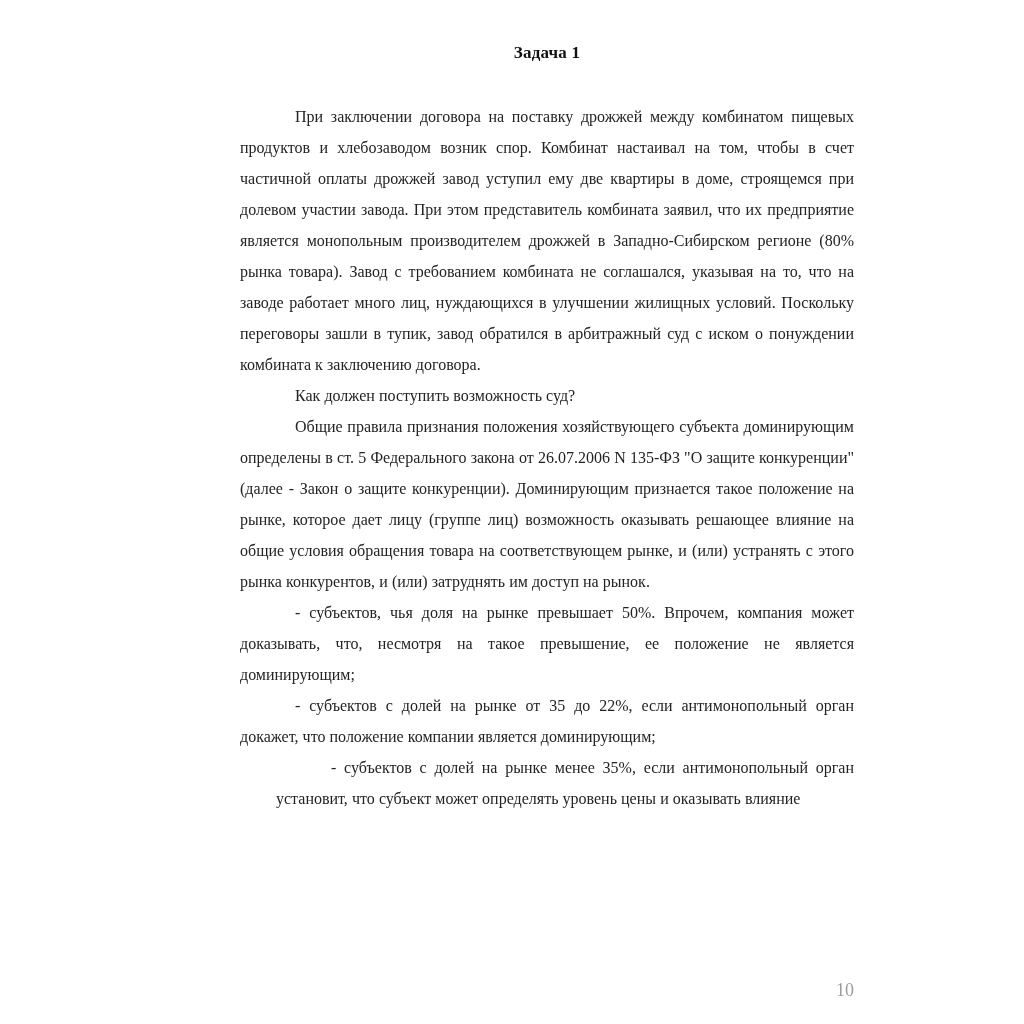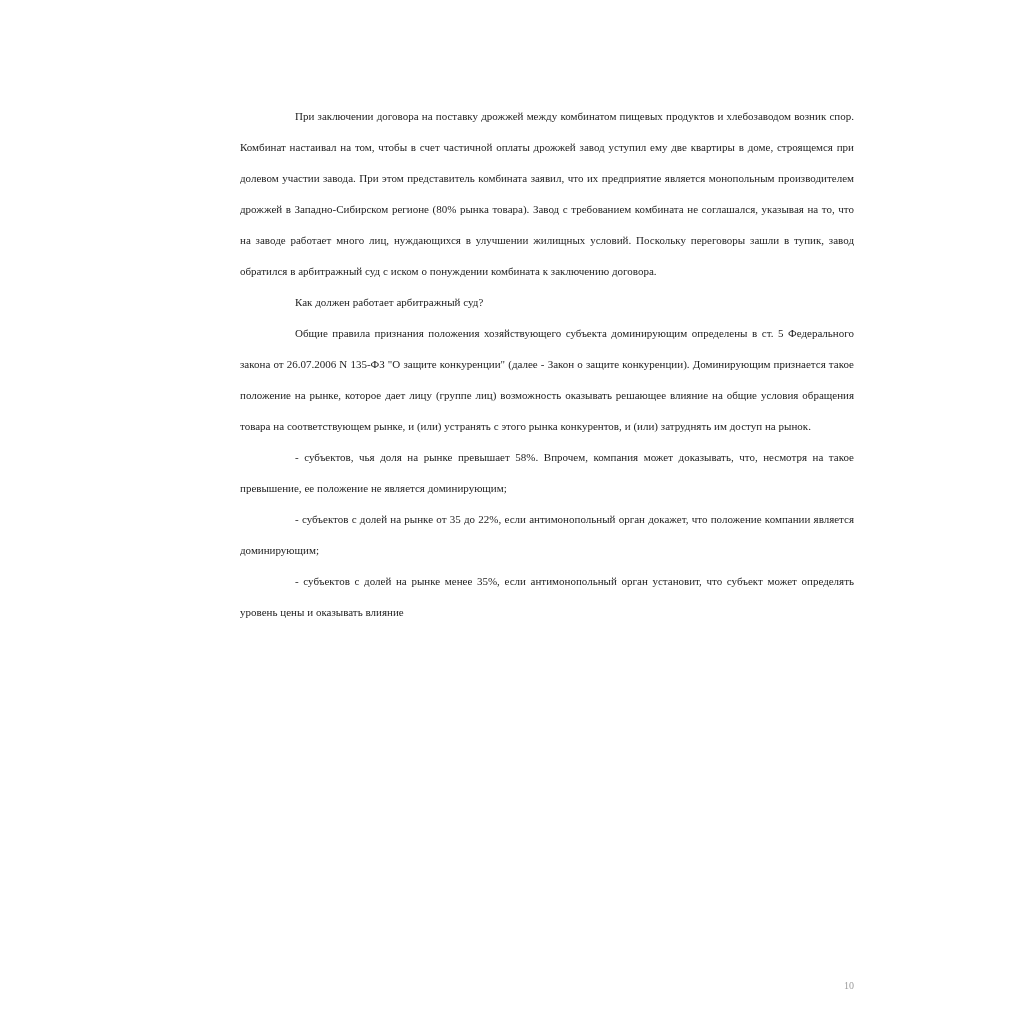--- a/index.html
+++ b/index.html
@@ -33,49 +33,51 @@
     top: 101px;
     left: 240px;
     width: 614px;
   }
   p.para {
     margin: 0;
     padding: 0;
     text-align: justify;
     text-justify: inter-word;
     text-indent: 55px;
-    font-size: 11px;
+    font-size: 16px;
     line-height: 31px;
     color: #232323;
     word-spacing: 0.1px;
   }
   p.para.last-flat {
     text-align: justify;
+    margin-left: 36px;
   }
   .pageno {
     position: absolute;
     top: 980px;
     left: 240px;
     width: 614px;
     text-align: right;
-    font-size: 10px;
+    font-size: 18px;
     color: #9b9b9b;
     font-family: "Liberation Serif", "DejaVu Serif", serif;
   }
 </style>
 </head>
 <body>
 
 <div class="page">
 
+  <div class="doc-title">Задача 1</div>
 
   <div class="body-col">
     <p class="para">При заключении договора на поставку дрожжей между комбинатом пищевых продуктов и хлебозаводом возник спор. Комбинат настаивал на том, чтобы в счет частичной оплаты дрожжей завод уступил ему две квартиры в доме, строящемся при долевом участии завода. При этом представитель комбината заявил, что их предприятие является монопольным производителем дрожжей в Западно-Сибирском регионе (80% рынка товара). Завод с требованием комбината не соглашался, указывая на то, что на заводе работает много лиц, нуждающихся в улучшении жилищных условий. Поскольку переговоры зашли в тупик, завод обратился в арбитражный суд с иском о понуждении комбината к заключению договора.</p>
-    <p class="para">Как должен работает арбитражный суд?</p>
+    <p class="para">Как должен поступить возможность суд?</p>
     <p class="para">Общие правила признания положения хозяйствующего субъекта доминирующим определены в ст. 5 Федерального закона от 26.07.2006 N 135-ФЗ "О защите конкуренции" (далее - Закон о защите конкуренции). Доминирующим признается такое положение на рынке, которое дает лицу (группе лиц) возможность оказывать решающее влияние на общие условия обращения товара на соответствующем рынке, и (или) устранять с этого рынка конкурентов, и (или) затруднять им доступ на рынок.</p>
-    <p class="para">- субъектов, чья доля на рынке превышает 58%. Впрочем, компания может доказывать, что, несмотря на такое превышение, ее положение не является доминирующим;</p>
+    <p class="para">- субъектов, чья доля на рынке превышает 50%. Впрочем, компания может доказывать, что, несмотря на такое превышение, ее положение не является доминирующим;</p>
     <p class="para">- субъектов с долей на рынке от 35 до 22%, если антимонопольный орган докажет, что положение компании является доминирующим;</p>
     <p class="para last-flat">- субъектов с долей на рынке менее 35%, если антимонопольный орган установит, что субъект может определять уровень цены и оказывать влияние</p>
   </div>
 
   <div class="pageno">10</div>
 
 </div>
 
 </body></html>

